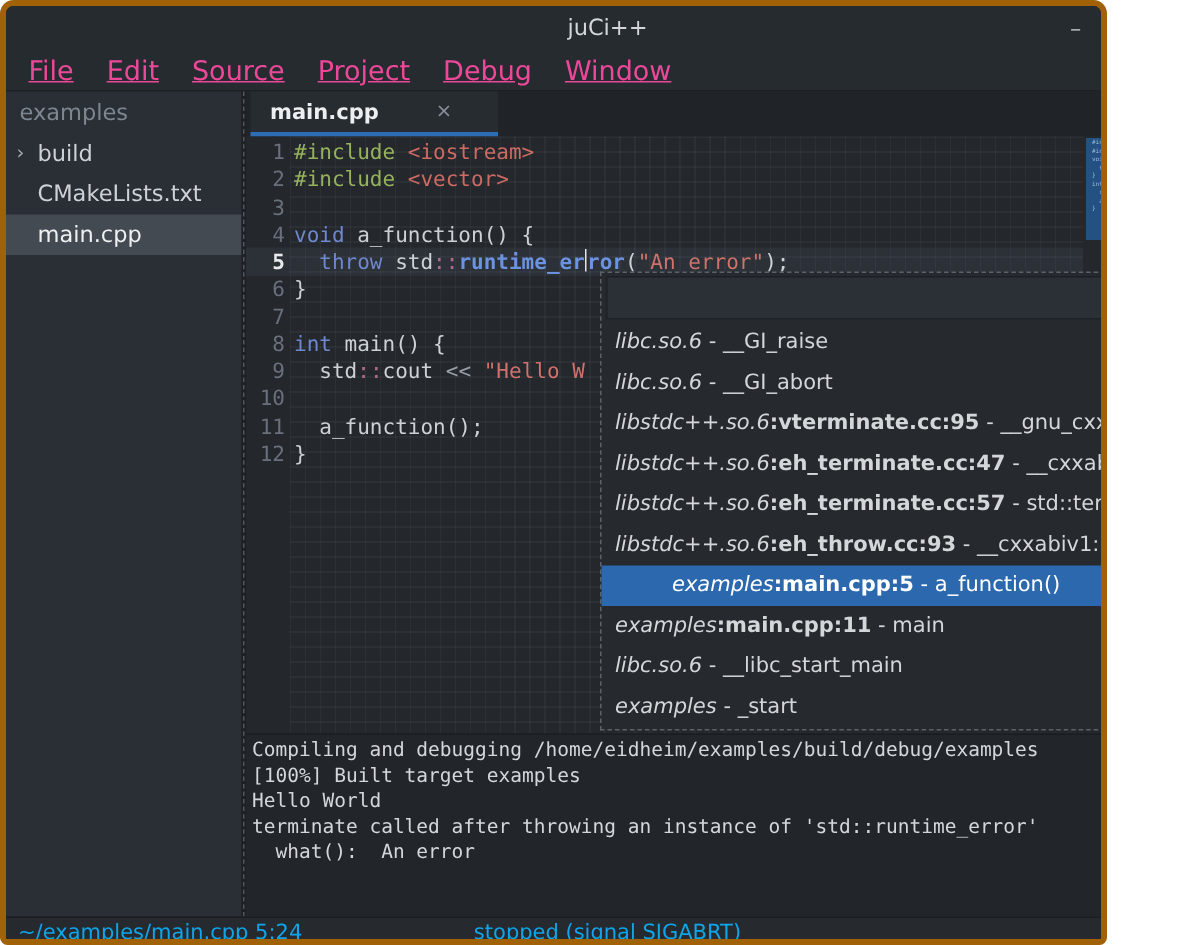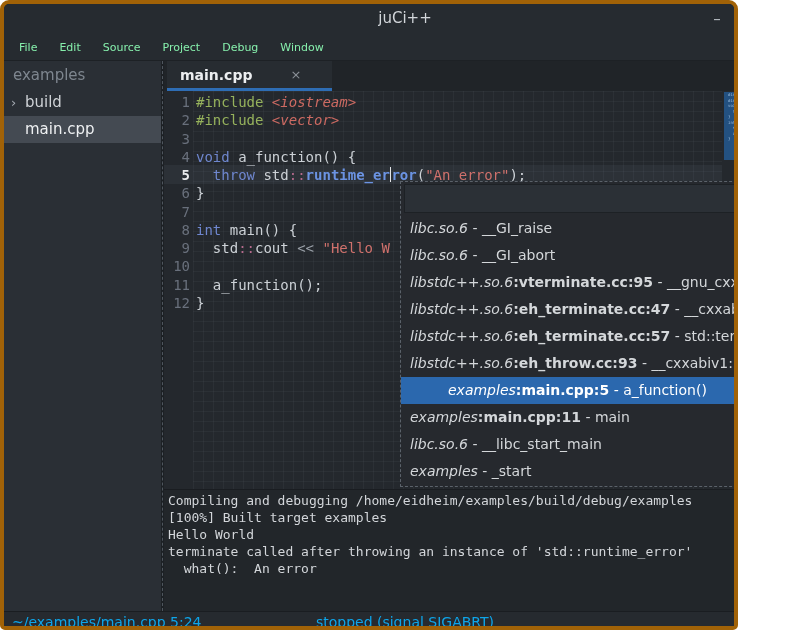--- a/index.html
+++ b/index.html
@@ -14,21 +14,21 @@
   .title { position:absolute; left:0; right:0; top:5px; text-align:center; font-size:15px; color:#d2d6da; }
   .win-btn { position:absolute; top:0; height:30px; display:flex; align-items:center; justify-content:center; }
   .btn-min { left:698px; width:30px; color:#aeb4ba; font-size:15px; }
   .btn-restore { left:733px; width:30px; }
   .restore-glyph { width:9px; height:9px; border:1.5px solid #a7adb4; background:transparent; }
   .btn-close { left:768px; width:34px; }
   .close-circle { width:21px; height:21px; border-radius:50%; background:var(--close-bg); color:#343a41;
     font-size:12px; font-weight:bold; display:flex; align-items:center; justify-content:center; line-height:1; }
   .menubar { position:absolute; left:0; top:30px; width:802px; height:27px; background:var(--chrome-bg);
     display:flex; align-items:center; padding-left:4px; border-bottom:1px solid #1d2125; }
-  .menu-item { padding:4px 11px; font-size:11px; color:#86efac; }
+  .menu-item { padding:4px 11px; font-size:18px; color:#ec4899;text-decoration:underline; }
   
   .sidebar { position:absolute; left:0; top:57px; width:157px; height:550px; background:var(--sidebar-bg); }
   .side-header { height:28px; line-height:28px; padding-left:9px; font-size:15px; color:#7e868f; }
   .tree-row { height:27px; line-height:27px; font-size:15px; color:#ced2d6; display:flex; align-items:center; }
   .tree-row.selected { background:var(--sidebar-sel); color:#eef0f2; }
   .tree-chevron { width:14px; margin-left:7px; color:#a6acb3; font-size:13px; }
   .tree-indent { width:21px; }
   
   .tabstrip { position:absolute; left:160px; top:57px; width:642px; height:30px; background:var(--tabstrip-bg); }
   .tab { position:absolute; left:3px; top:0; width:165px; height:30px; background:#272c31;
@@ -43,21 +43,21 @@
       repeating-linear-gradient(to bottom, rgba(140,150,160,0.07) 0 1px, transparent 1px 10px); }
   .current-line { position:absolute; left:0; width:558px; height:19px; background:rgba(160,175,195,0.07); }
   .code-line { position:absolute; left:32px; font-family:"DejaVu Sans Mono", monospace;
     font-size:14px; line-height:18px; white-space:pre; color:var(--c-id); }
   .gutter-num { position:absolute; left:0; width:26px; text-align:right;
     font-family:"DejaVu Sans Mono", monospace; font-size:14px; line-height:18px; color:var(--c-lnum); }
   .gutter-num.active { color:var(--c-lnum-a); font-weight:bold; }
   .seg-kw { color:var(--c-kw); }
   .seg-b { color:var(--c-bold); font-weight:bold; }
   .seg-pre { color:var(--c-pre); }
-  .seg-inc { color:var(--c-inc);font-style:italic; }
+  .seg-inc { color:var(--c-inc); }
   .seg-str { color:var(--c-str); }
   .seg-op { color:var(--c-op); }
   .seg-scope { color:var(--c-scope); }
   .caret { display:inline-block; width:1.5px; height:15px; background:#e2e4e7; vertical-align:-2px; }
   
   .minimap-box { position:absolute; left:560px; top:1px; width:80px; height:68px; background:var(--minimap-bg); overflow:hidden; }
   .mini-line { font-family:"DejaVu Sans Mono", monospace; font-size:4px; line-height:5.5px;
     color:#9dbede; white-space:pre; padding-left:4px; }
   
   .popup { position:absolute; left:396px; top:177px; width:372px; height:306px;
@@ -109,20 +109,24 @@
       <span class="menu-item">Debug</span>
       <span class="menu-item">Window</span>
     </div>
 
   <div class="sidebar">
     <div class="side-header">examples</div>
     <div id="tree">
         <div class="tree-row">
           <span class="tree-chevron">›</span>
           <span>build</span>
+        </div>
+        <div class="tree-row">
+          <span class="tree-indent"></span>
+          <span>CMakeLists.txt</span>
         </div>
         <div class="tree-row selected">
           <span class="tree-indent"></span>
           <span>main.cpp</span>
         </div>
       </div>
   </div>
   <div class="pane-divider"></div>
   <div class="pane-divider-dash"></div>
 

